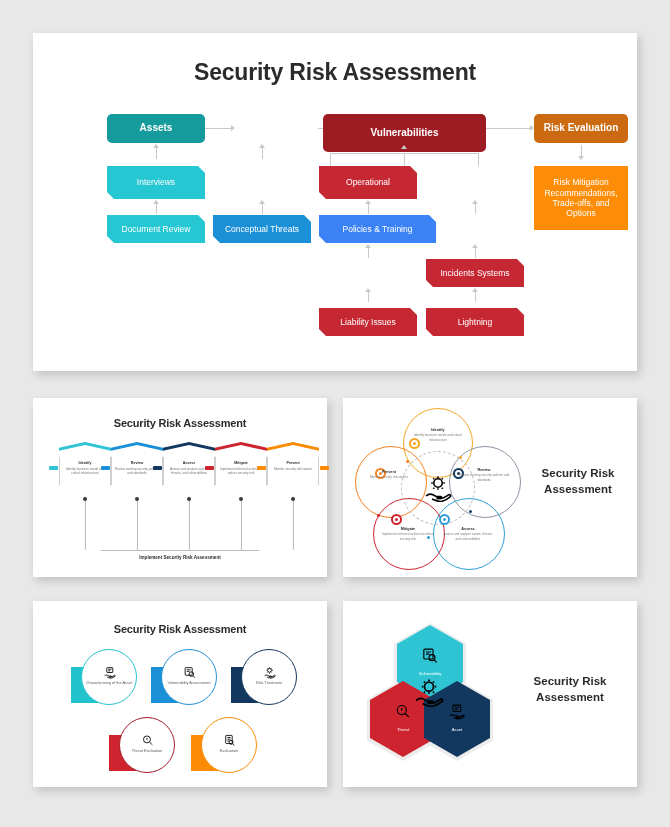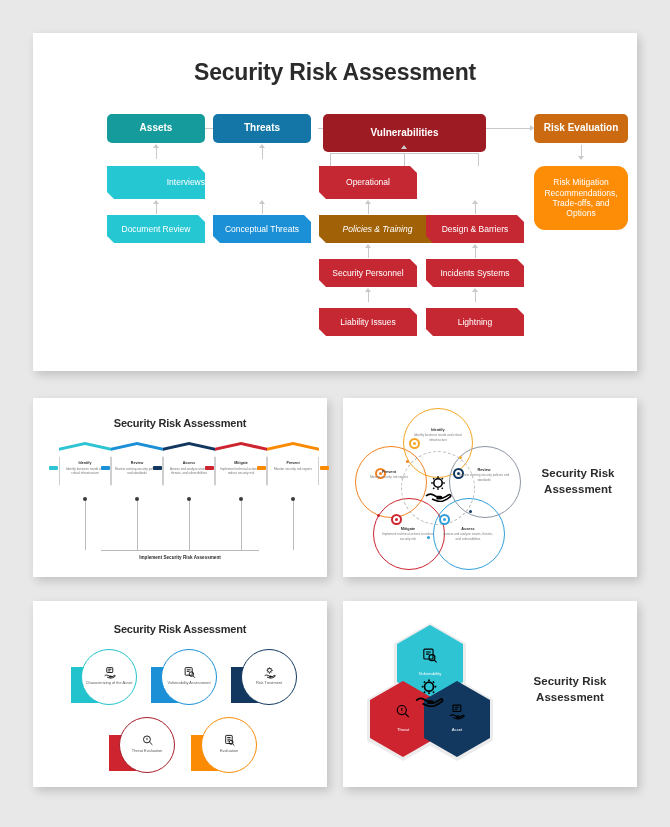--- a/index.html
+++ b/index.html
@@ -171,23 +171,20 @@
       <div class="conn h" style="left:171px; top:95px; width:28px;"></div>
       <div class="arrowhead-right" style="left:198px; top:92px;"></div>
       <div class="conn h" style="left:285px; top:95px; width:43px;"></div>
       <div class="arrowhead-right" style="left:327px; top:92px;"></div>
       <div class="conn h" style="left:453px; top:95px; width:45px;"></div>
       <div class="arrowhead-right" style="left:497px; top:92px;"></div>
 
       <div class="fbox top" style="left:74px; top:81px; width:98px; height:29px; background:#159b9b;">
         <span>Assets</span>
       </div>
-      <div class="fbox top" style="left:180px; top:81px; width:98px; height:29px; background:#1376a6;">
-        <span>Threats</span>
-      </div>
       <div class="fbox top" style="left:290px; top:81px; width:163px; height:38px; background:#9d1b22;">
         <span>Vulnerabilities</span>
       </div>
       <div class="fbox top" style="left:501px; top:81px; width:94px; height:29px; background:#cb6a11;">
         <span>Risk Evaluation</span>
       </div>
 
       <div class="conn v" style="left:123px; top:113px; height:13px;"></div>
       <div class="arrowhead-up" style="left:120px; top:111px;"></div>
       <div class="conn v" style="left:229px; top:113px; height:13px;"></div>
@@ -195,60 +192,54 @@
 
       <div class="conn v" style="left:371px; top:120px; height:13px;"></div>
       <div class="arrowhead-up" style="left:368px; top:112px;"></div>
       <div class="conn h" style="left:297px; top:120px; width:148px;"></div>
       <div class="conn v" style="left:297px; top:120px; height:13px;"></div>
       <div class="conn v" style="left:445px; top:120px; height:13px;"></div>
 
       <div class="conn v" style="left:548px; top:112px; height:13px;"></div>
       <div class="arrowhead-down" style="left:545px; top:123px;"></div>
 
-      <div class="fbox sub" style="left:74px; top:133px; width:98px; height:33px; background:#25c7d2;justify-content:flex-end;">
+      <div class="fbox sub" style="left:74px; top:133px; width:98px; height:33px; background:#25c7d2;">
         <span>Interviews</span>
       </div>
       <div class="fbox sub" style="left:286px; top:133px; width:98px; height:33px; background:#c62833;">
         <span>Operational</span>
       </div>
-      <div class="fbox plain" style="left:501px; top:133px; width:94px; height:64px; background:#fd8c06; padding:0 7px;border-radius:11px;">
+      <div class="fbox plain" style="left:501px; top:133px; width:94px; height:64px; background:#fd8c06; padding:0 7px;">
         <span>Risk Mitigation Recommendations, Trade-offs, and Options</span>
       </div>
 
       <div class="conn v" style="left:123px; top:170px; height:11px;"></div>
       <div class="arrowhead-up" style="left:120px; top:167px;"></div>
       <div class="conn v" style="left:229px; top:170px; height:11px;"></div>
       <div class="arrowhead-up" style="left:226px; top:167px;"></div>
       <div class="conn v" style="left:335px; top:170px; height:11px;"></div>
       <div class="arrowhead-up" style="left:332px; top:167px;"></div>
       <div class="conn v" style="left:442px; top:170px; height:11px;"></div>
       <div class="arrowhead-up" style="left:439px; top:167px;"></div>
 
       <div class="fbox sub" style="left:74px; top:182px; width:98px; height:28px; background:#25c7d2;">
         <span>Document Review</span>
       </div>
       <div class="fbox sub" style="left:180px; top:182px; width:98px; height:28px; background:#1b90d6;">
         <span>Conceptual Threats</span>
       </div>
-      <div class="fbox sub" style="left:286px; top:182px; width:117px; height:28px; background:#a16207;font-style:italic;">
+      <div class="fbox sub" style="left:286px; top:182px; width:117px; height:28px; background:#3b82f6;">
         <span>Policies &amp; Training</span>
-      </div>
-      <div class="fbox sub" style="left:393px; top:182px; width:98px; height:28px; background:#c62833;">
-        <span>Design &amp; Barriers</span>
       </div>
 
       <div class="conn v" style="left:335px; top:214px; height:11px;"></div>
       <div class="arrowhead-up" style="left:332px; top:211px;"></div>
       <div class="conn v" style="left:442px; top:214px; height:11px;"></div>
       <div class="arrowhead-up" style="left:439px; top:211px;"></div>
 
-      <div class="fbox sub" style="left:286px; top:226px; width:98px; height:28px; background:#c62833;">
-        <span>Security Personnel</span>
-      </div>
       <div class="fbox sub" style="left:393px; top:226px; width:98px; height:28px; background:#c62833;">
         <span>Incidents Systems</span>
       </div>
 
       <div class="conn v" style="left:335px; top:258px; height:11px;"></div>
       <div class="arrowhead-up" style="left:332px; top:255px;"></div>
       <div class="conn v" style="left:442px; top:258px; height:11px;"></div>
       <div class="arrowhead-up" style="left:439px; top:255px;"></div>
 
       <div class="fbox sub" style="left:393px; top:275px; width:98px; height:28px; background:#c62833;">

